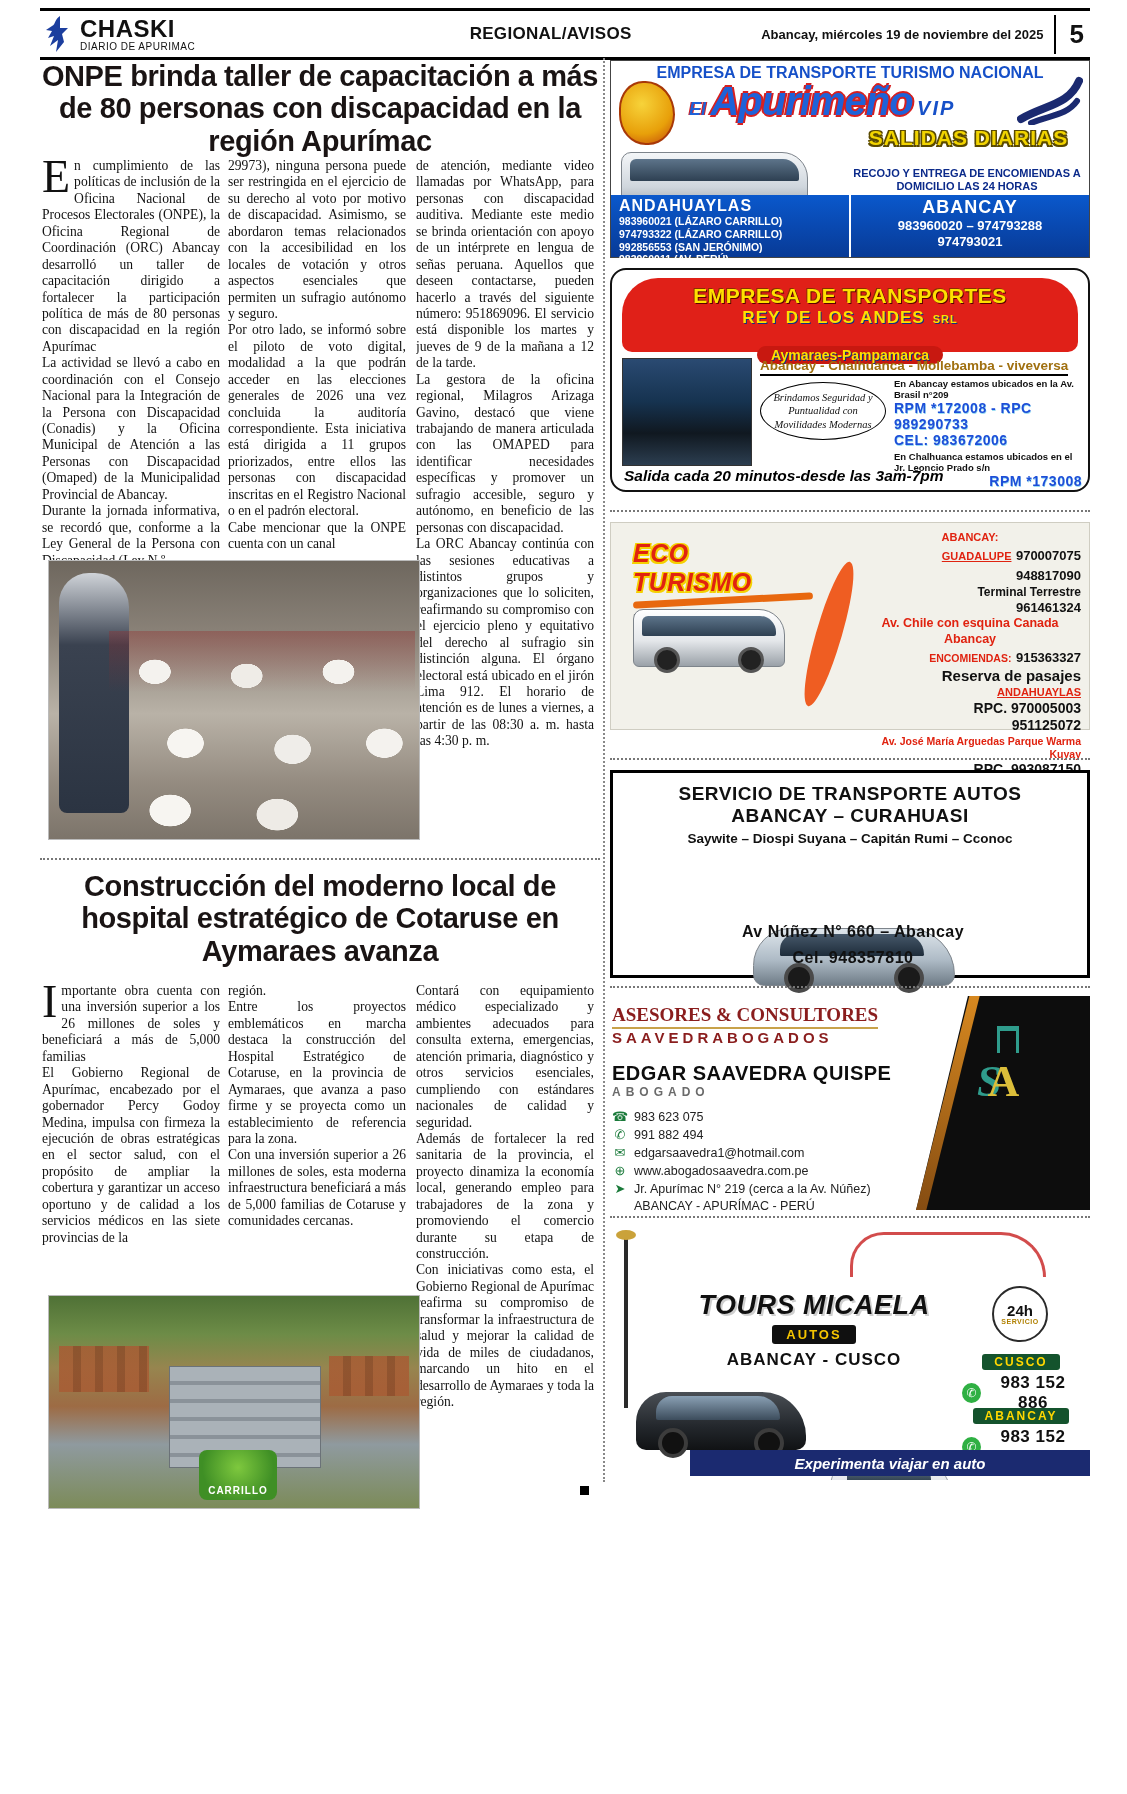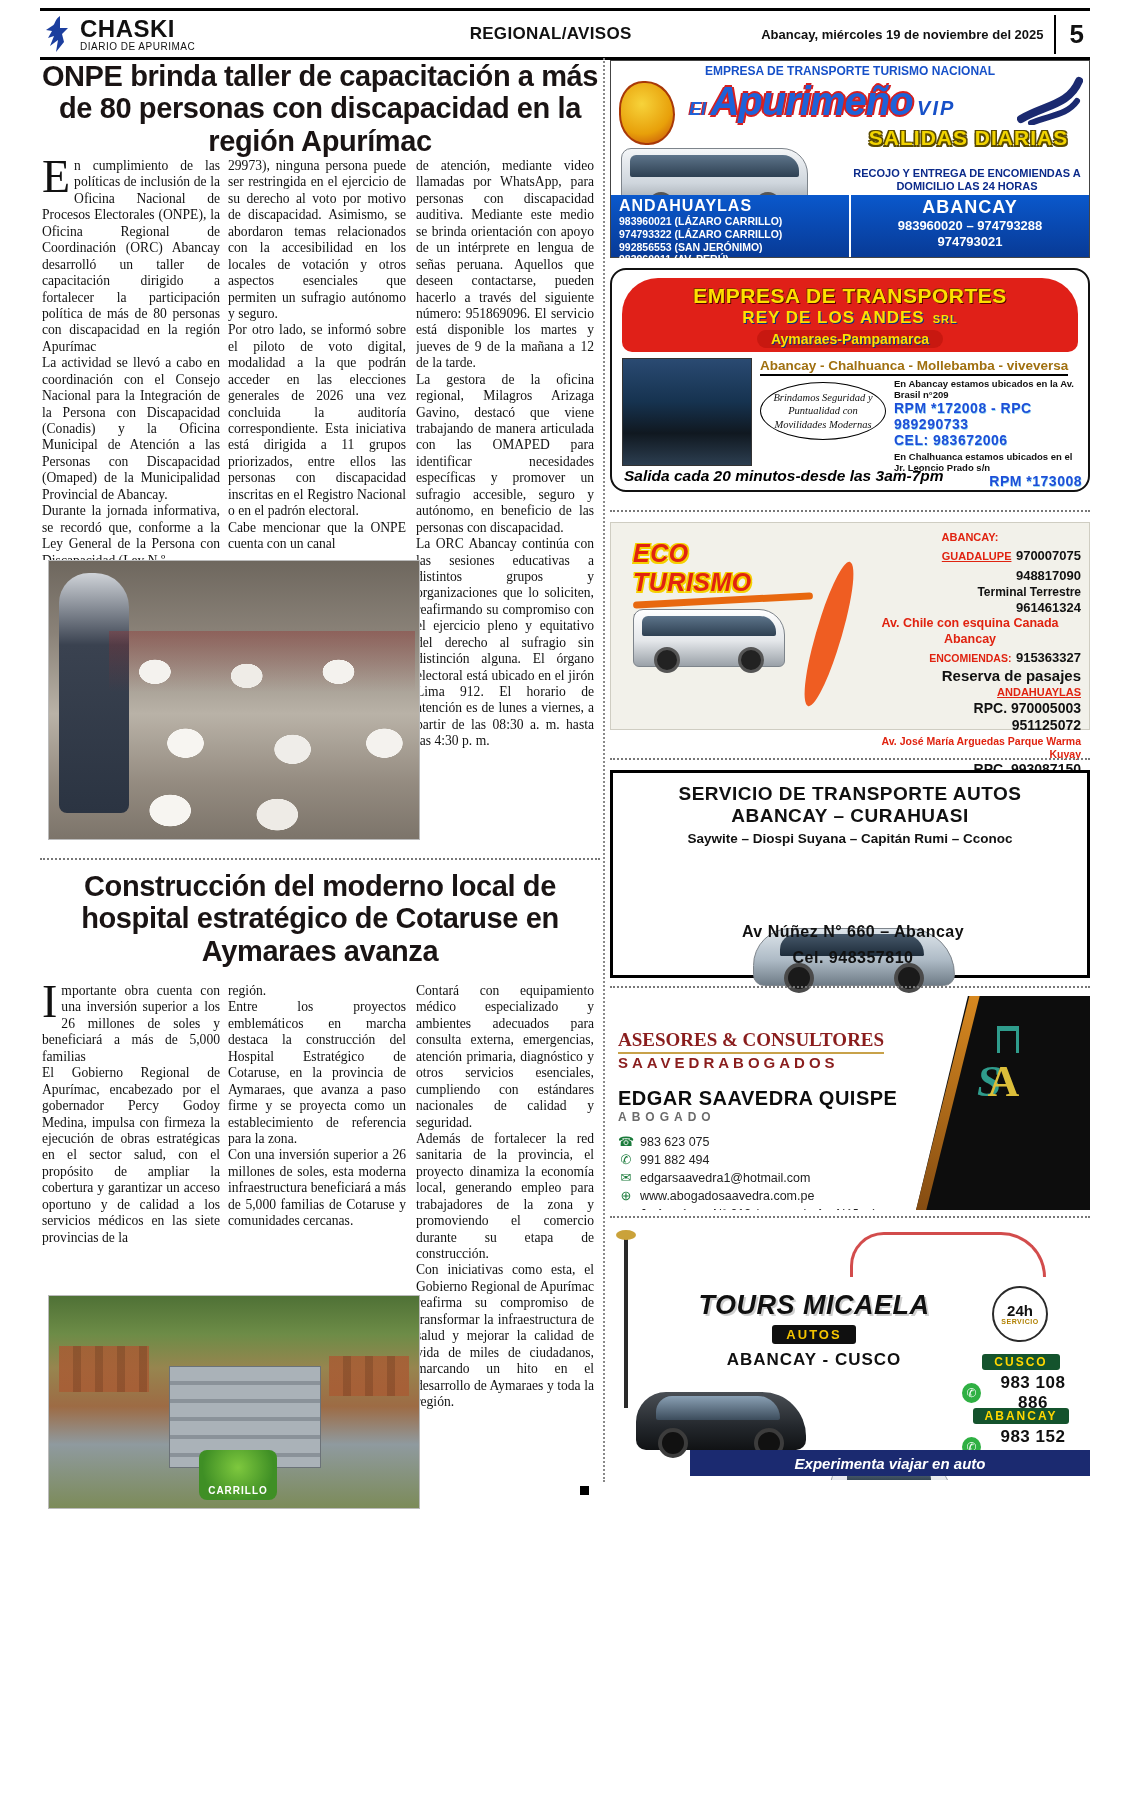--- a/index.html
+++ b/index.html
@@ -53,21 +53,21 @@
       background:radial-gradient(circle at 50% 35%,#7ec83e 0%,#3f8f25 70%);display:flex;align-items:flex-end;
       justify-content:center;color:#fff;font-family:"Liberation Sans",sans-serif;font-weight:bold;
       font-size:10px;letter-spacing:1px;padding-bottom:4px;box-sizing:border-box;}
 
   
   .right-rail{left:610px;top:58px;width:480px;height:1480px;font-family:"Liberation Sans",sans-serif;}
   .ad{box-sizing:border-box;}
 
   
   .ad-apu{border:1px solid #444;background:#fff;}
-  .apu-tag{color:#1650c8;font-weight:bold;font-size:12px;text-align:center;padding-top:3px;}
+  .apu-tag{color:#1650c8;font-weight:bold;font-size:16px;text-align:center;padding-top:3px;}
   .apu-brand{font-style:italic;font-weight:bold;font-size:40px;color:#1e62d8;letter-spacing:-1px;
      text-shadow:-2px 0 0 #d82020,2px 0 0 #d82020,0 -2px 0 #d82020,0 2px 0 #d82020;}
   .apu-el{font-style:italic;font-weight:bold;font-size:18px;color:#1e62d8;
      text-shadow:-1px 0 0 #d82020,1px 0 0 #d82020;}
   .apu-vip{color:#1650c8;font-weight:bold;font-size:20px;font-style:italic;letter-spacing:2px;}
   .salidas{color:#f2d400;font-weight:bold;font-size:21px;text-align:center;line-height:1.05;letter-spacing:1px;
      text-shadow:-1.5px -1.5px 0 #5a4a00,1.5px -1.5px 0 #5a4a00,-1.5px 1.5px 0 #5a4a00,1.5px 1.5px 0 #5a4a00;}
   .recojo{color:#0b2a8a;font-weight:bold;font-size:11px;text-align:center;line-height:1.15;}
   .apu-band{position:absolute;left:0;right:0;bottom:0;height:62px;display:flex;
      background:linear-gradient(180deg,#0a58cc,#083a96);color:#fff;}
@@ -84,21 +84,21 @@
 
   
   .ad-rey{border:2px solid #111;border-radius:16px;background:#fff;overflow:hidden;}
   .rey-banner{position:absolute;left:10px;right:10px;top:8px;height:74px;background:#e02018;
      border-radius:36px 36px 10px 10px;text-align:center;color:#ffe000;}
   .rey-l1{font-weight:bold;font-size:21px;letter-spacing:0.5px;margin-top:6px;
      text-shadow:1px 1px 0 #5a0000,-1px -1px 0 #8a3000;}
   .rey-l2{font-weight:bold;font-size:17px;letter-spacing:1px;text-shadow:1px 1px 0 #103080;}
   .rey-srl{font-size:11px;font-weight:bold;margin-left:8px;}
   .rey-pill{display:inline-block;background:#c81810;border-radius:12px;padding:1px 14px;
-     font-weight:bold;font-size:14px;margin-top:2px;text-shadow:1px 1px 0 #103080;}
+     font-weight:bold;font-size:14px;margin-top:18px;text-shadow:1px 1px 0 #103080;}
   .rey-route{color:#a07010;font-weight:bold;font-size:13.5px;border-bottom:2px solid #000;padding-bottom:1px;}
   .rey-photo{background:linear-gradient(180deg,#2a4a72 0%,#163350 40%,#101820 70%,#2c3e50 100%);
      border:1px solid #333;}
   .rey-oval{border:1.5px solid #000;border-radius:50%;text-align:center;font-style:italic;
      font-family:"Liberation Serif",serif;font-size:10.5px;line-height:1.3;display:flex;
      align-items:center;justify-content:center;padding:4px 10px;box-sizing:border-box;}
   .rey-addr{font-size:9.5px;font-weight:bold;color:#111;}
   .cyan{color:#1d4ed8;font-weight:bold;font-size:14px;letter-spacing:0.5px;
      text-shadow:0.5px 0.5px 0 #9adcf2;}
   .rey-sched{font-weight:bold;font-style:italic;font-size:15.5px;color:#000;}
@@ -339,21 +339,21 @@
     <div class="abs dotsep" style="left:0;top:928px;width:480px;"></div>
 
     <div class="abs ad ad-abg" style="left:0;top:938px;width:480px;height:214px;">
       <div class="abg-wedge">
         <div class="abs" style="left:72px;top:60px;">
           <span class="mono-s">S</span><span class="mono-a">A</span>
         </div>
         <div class="abs" style="left:92px;top:30px;width:16px;height:22px;border-left:3px solid #2f9c8c;border-right:3px solid #2f9c8c;border-top:5px solid #2f9c8c;"></div>
       </div>
       <div class="abg-edge"></div>
-      <div class="abs" style="left:8px;top:8px;width:300px;margin-top:25px;">
+      <div class="abs" style="left:2px;top:8px;width:300px;">
         <div class="abg-h1">ASESORES &amp; CONSULTORES</div>
         <div class="abg-h2">SAAVEDRABOGADOS</div>
         <div class="abg-name" style="margin-top:16px;">EDGAR SAAVEDRA QUISPE</div>
         <div class="abg-role">ABOGADO</div>
         <div style="margin-top:10px;">
           <div class="abg-line">
               <span class="abg-ico">☎</span>
               <span>983 623 075</span>
             </div>
           <div class="abg-line">
@@ -398,21 +398,21 @@
         <div class="wheel" style="left:22px;bottom:-8px;position:absolute;width:22px;height:22px;border-radius:50%;background:#111;border:4px solid #3c3c3c;"></div>
         <div class="wheel" style="right:22px;bottom:-8px;position:absolute;width:22px;height:22px;border-radius:50%;background:#111;border:4px solid #3c3c3c;"></div>
       </div>
       <div class="abs whitecar" style="left:220px;top:178px;width:120px;height:42px;">
         <div class="win"></div>
       </div>
       <div class="abs" style="left:352px;top:128px;width:118px;text-align:center;">
         <span class="citypill">CUSCO</span>
         <div style="margin-top:3px;display:flex;align-items:center;justify-content:center;gap:5px;">
           <span class="wa">✆</span>
-          <span class="tours-num">983 108 886</span>
+          <span class="tours-num">983 152 886</span>
         </div>
       </div>
       <div class="abs" style="left:352px;top:182px;width:118px;text-align:center;">
         <span class="citypill">ABANCAY</span>
         <div style="margin-top:3px;display:flex;align-items:center;justify-content:center;gap:5px;">
           <span class="wa">✆</span>
           <span class="tours-num">983 152 885</span>
         </div>
       </div>
       <div class="tours-band">

